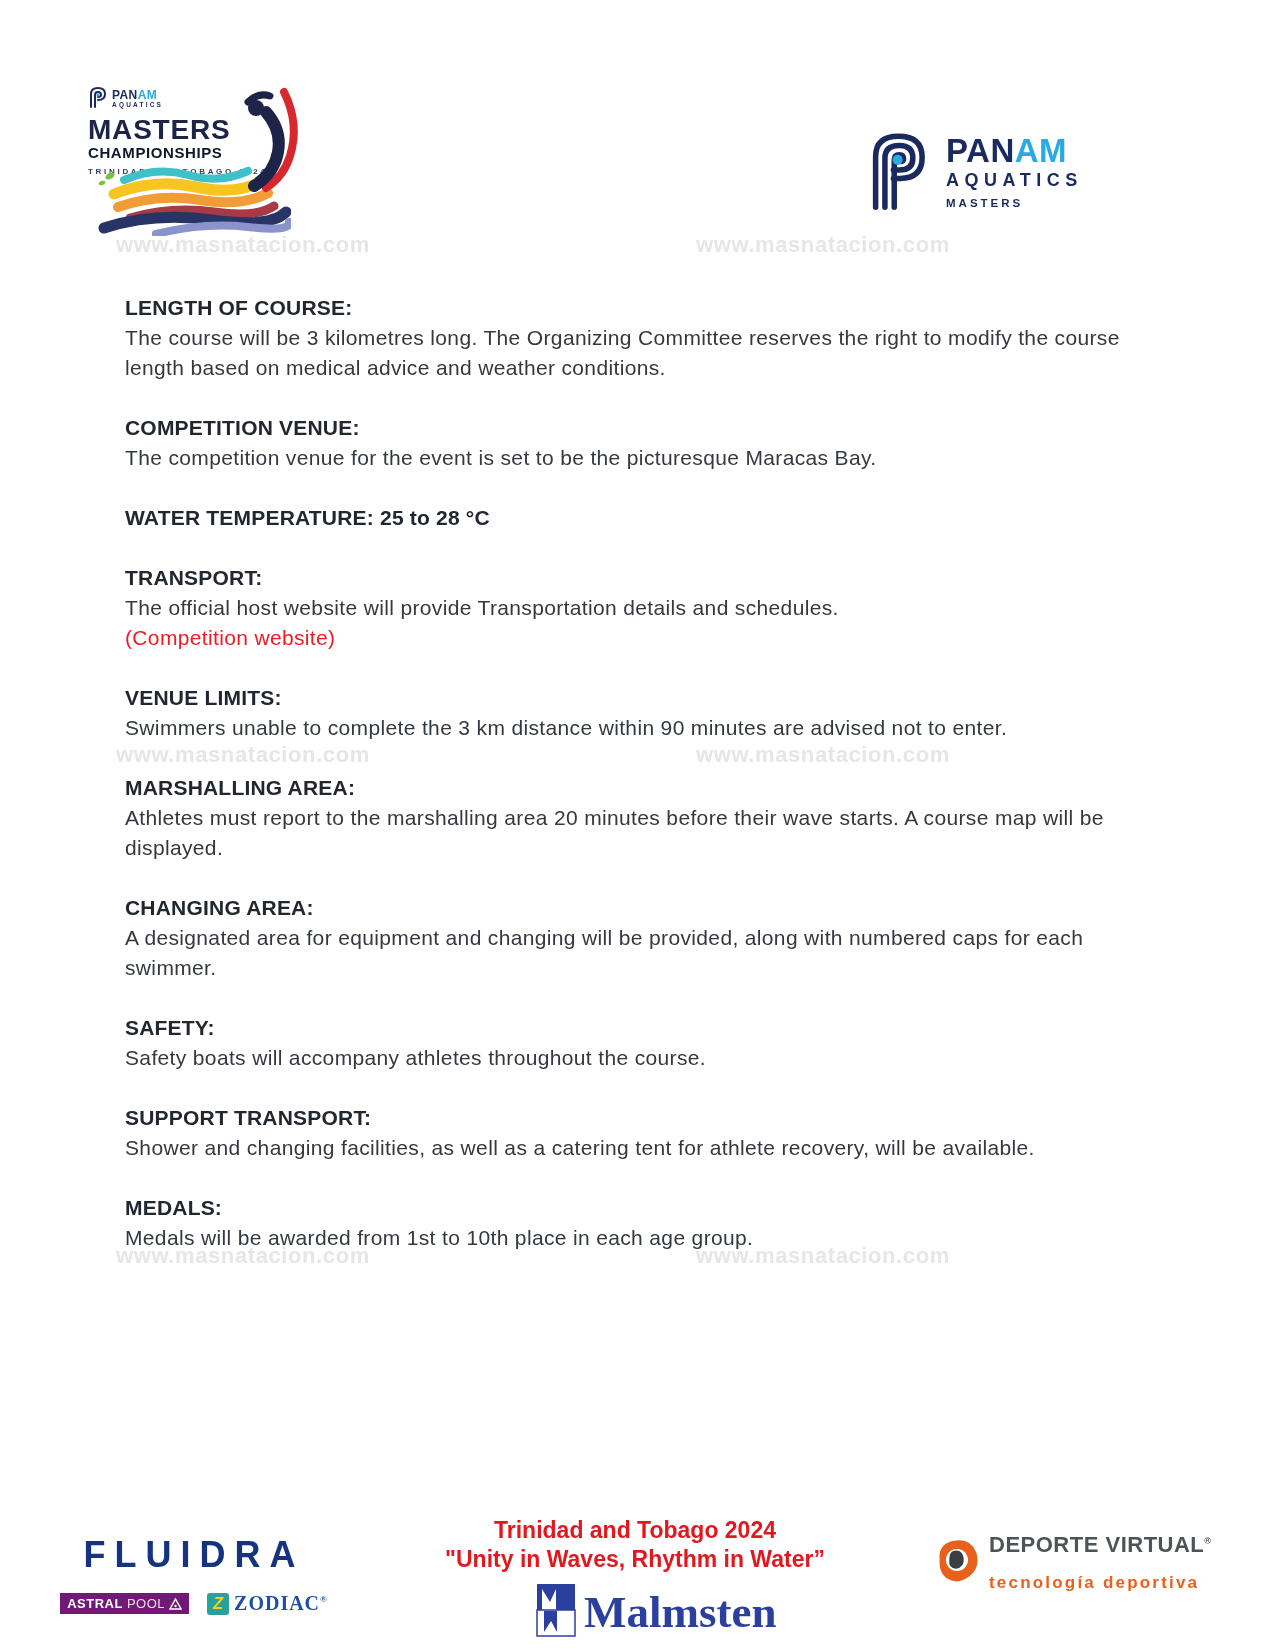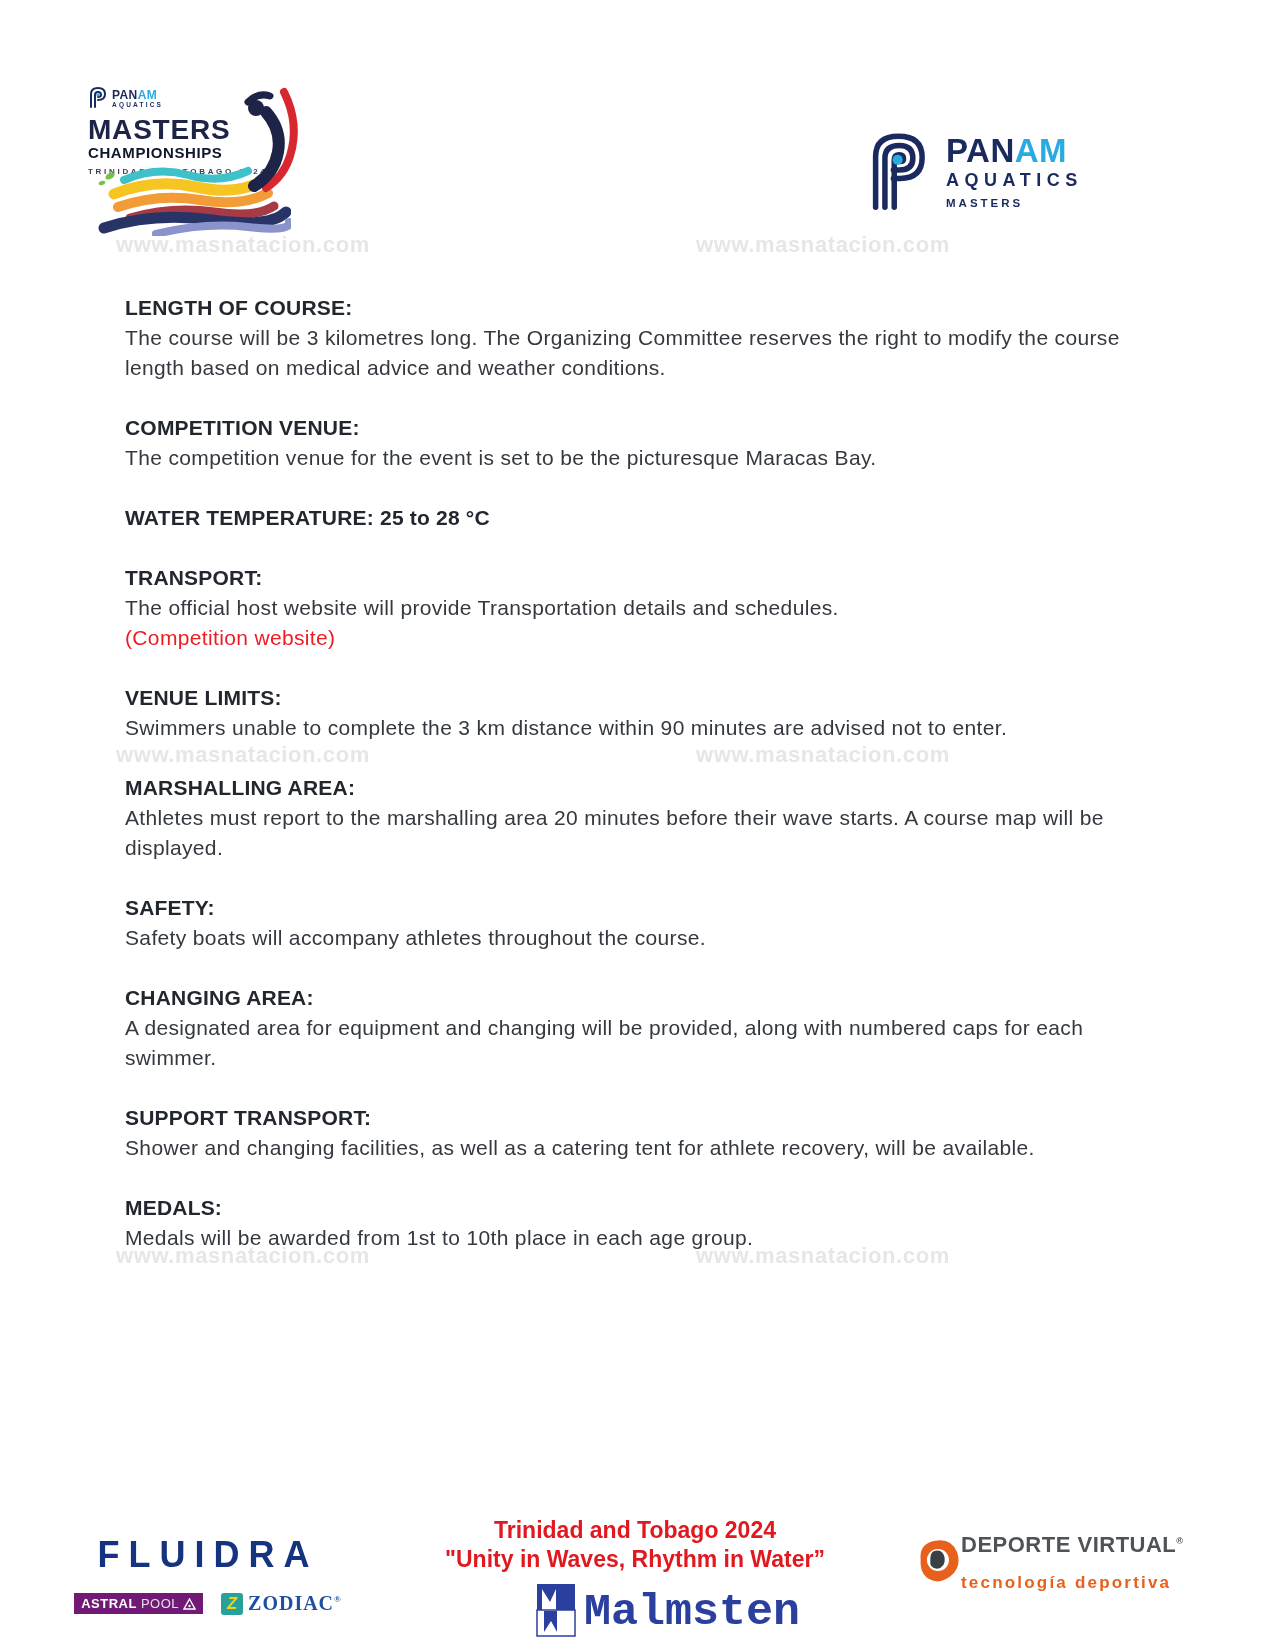--- a/index.html
+++ b/index.html
@@ -27,36 +27,36 @@
   .org-name .am{color:#29abe2;}
   .org-aquatics{font-size:18px;font-weight:700;color:#1b2a5e;letter-spacing:5.5px;margin-top:4px;line-height:1;}
   .org-masters{font-size:11.5px;font-weight:700;color:#1b2a5e;letter-spacing:3px;margin-top:9px;line-height:1;}
   
   .content{position:absolute;left:125px;top:293px;width:995px;z-index:1;}
   .sec{margin:0 0 30px 0;}
   .sec h3{margin:0;font-size:21px;line-height:30px;font-weight:700;color:#22262f;letter-spacing:0.2px;}
   .sec p{margin:0;font-size:21px;line-height:30px;font-weight:400;color:#34383f;letter-spacing:0.35px;}
   .sec p.red-note{color:#ed1c24;}
   
-  .fluidra{position:absolute;left:58px;top:1534px;width:300px;text-align:center;z-index:1;}
+  .fluidra{position:absolute;left:44px;top:1534px;width:300px;text-align:center;z-index:1;}
   .fluidra-name{font-size:36px;font-weight:800;color:#16337f;letter-spacing:9px;}
   .fluidra-subs{margin-top:16px;display:flex;justify-content:center;align-items:center;gap:18px;}
   .astral-badge{display:flex;align-items:center;gap:4px;background:#701a75;color:#fff;
                 font-size:13px;font-weight:700;padding:3px 7px;letter-spacing:0.5px;}
   .astral-badge .light{font-weight:300;opacity:.85;}
   .zodiac{display:flex;align-items:center;gap:5px;}
   .z-sq{width:22px;height:22px;background:#2aa198;border-radius:3px;display:flex;align-items:center;
         justify-content:center;color:#f7d117;font-weight:800;font-style:italic;font-size:16px;}
   .z-name{font-family:"Liberation Serif", serif;font-weight:700;font-size:20px;color:#1f4fa5;letter-spacing:1px;}
   .z-name sup{font-size:9px;}
   .event-tag{position:absolute;left:400px;top:1516px;width:470px;text-align:center;z-index:1;
              color:#e0181f;font-weight:700;font-size:23px;line-height:29px;}
   .malmsten{position:absolute;left:536px;top:1583px;display:flex;align-items:center;gap:8px;z-index:1;}
-  .malmsten-name{font-family:Liberation Mono, monospace;font-weight:700;font-size:45px;color:#2b3f9e;line-height:1;}
-  .deporte{position:absolute;left:913px;top:1534px;display:flex;align-items:center;z-index:1;}
+  .malmsten-name{font-family:Liberation Serif, serif;font-weight:700;font-size:45px;color:#2b3f9e;line-height:1;}
+  .deporte{position:absolute;left:932px;top:1534px;display:flex;align-items:center;gap:9px;z-index:1;}
   .deporte-text{display:flex;flex-direction:column;line-height:1;}
   .deporte-l1{font-size:22px;font-weight:700;color:#4e5358;letter-spacing:0.5px;}
   .deporte-l1 sup{font-size:9px;}
   .deporte-l2{font-size:17px;font-weight:700;color:#e8611c;letter-spacing:2.2px;margin-top:18px;}
 </style>
 </head>
 <body>
 
 <div class="page">
 
@@ -149,26 +149,26 @@
     </div>
     <div class="sec">
       <h3>VENUE LIMITS:</h3>
       <p>Swimmers unable to complete the 3 km distance within 90 minutes are advised not to enter.</p>
     </div>
     <div class="sec">
       <h3>MARSHALLING AREA:</h3>
       <p>Athletes must report to the marshalling area 20 minutes before their wave starts. A course map will be displayed.</p>
     </div>
     <div class="sec">
+      <h3>CHANGING AREA:</h3>
+      <p>A designated area for equipment and changing will be provided, along with numbered caps for each swimmer.</p>
+    </div>
+    <div class="sec">
       <h3>SAFETY:</h3>
       <p>Safety boats will accompany athletes throughout the course.</p>
-    </div>
-    <div class="sec">
-      <h3>CHANGING AREA:</h3>
-      <p>A designated area for equipment and changing will be provided, along with numbered caps for each swimmer.</p>
     </div>
     <div class="sec">
       <h3>SUPPORT TRANSPORT:</h3>
       <p>Shower and changing facilities, as well as a catering tent for athlete recovery, will be available.</p>
     </div>
     <div class="sec">
       <h3>MEDALS:</h3>
       <p>Medals will be awarded from 1st to 10th place in each age group.</p>
     </div>
   </div>

